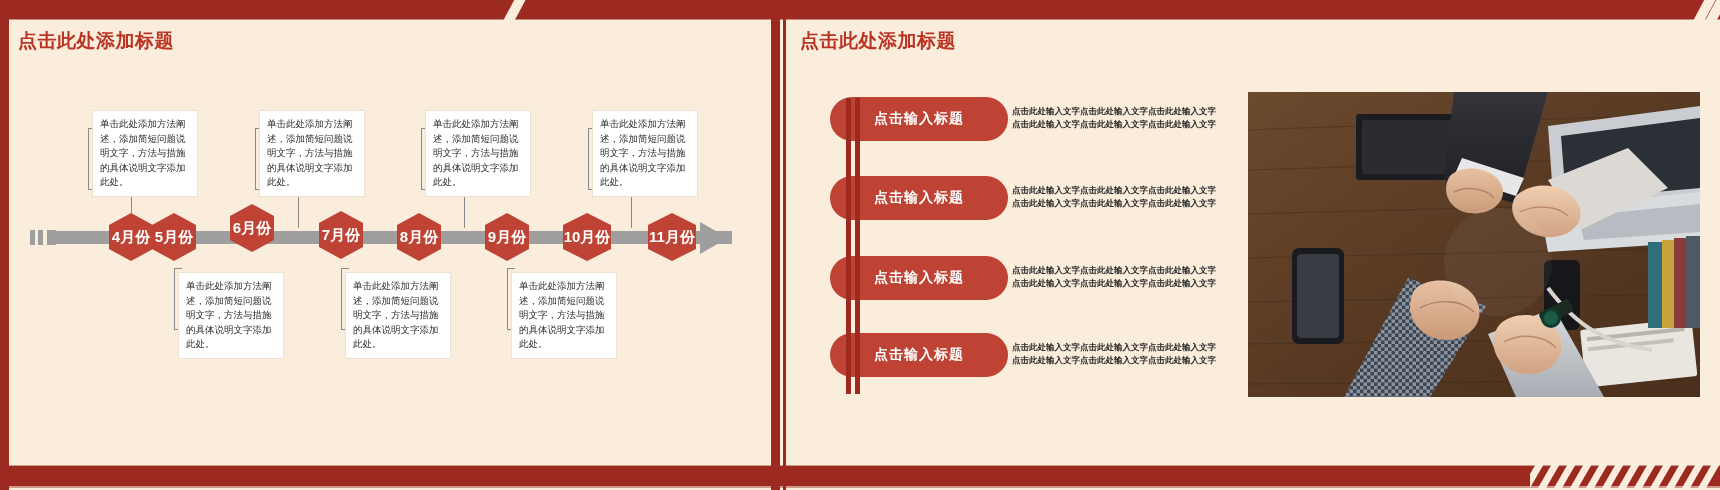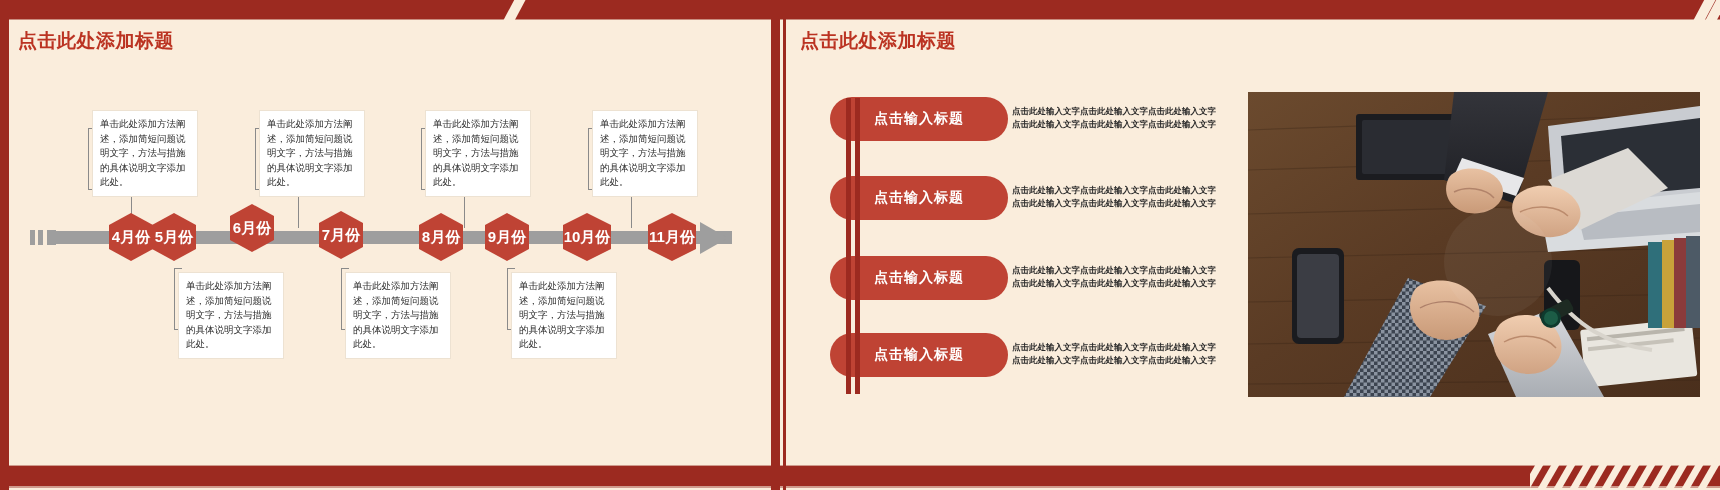--- a/index.html
+++ b/index.html
@@ -289,21 +289,21 @@
   <div class="tbox" style="left:592px; top:110px;">单击此处添加方法阐述，添加简短问题说明文字，方法与措施的具体说明文字添加此处。</div>
 
   <div class="tbox" style="left:178px; top:272px;">单击此处添加方法阐述，添加简短问题说明文字，方法与措施的具体说明文字添加此处。</div>
   <div class="tbox" style="left:345px; top:272px;">单击此处添加方法阐述，添加简短问题说明文字，方法与措施的具体说明文字添加此处。</div>
   <div class="tbox" style="left:511px; top:272px;">单击此处添加方法阐述，添加简短问题说明文字，方法与措施的具体说明文字添加此处。</div>
 
   <div class="hex" style="left:109px; top:213px;">4月份</div>
   <div class="hex" style="left:152px; top:213px;">5月份</div>
   <div class="hex" style="left:230px; top:204px;">6月份</div>
   <div class="hex" style="left:319px; top:211px;">7月份</div>
-  <div class="hex" style="left:419px; top:213px;font-family:Liberation Mono, monospace;">8月份</div>
+  <div class="hex" style="left:397px; top:213px;">8月份</div>
   <div class="hex" style="left:485px; top:213px;">9月份</div>
   <div class="hex" style="left:563px; top:213px; width:48px;">10月份</div>
   <div class="hex" style="left:648px; top:213px; width:48px;">11月份</div>
 
   <div class="accent" style="left:846px; top:98px; width:14px; height:296px;">
     <div class="b1"></div>
     <div class="b2"></div>
   </div>
 
   <div class="panel-title" id="title-right">点击此处添加标题</div>

